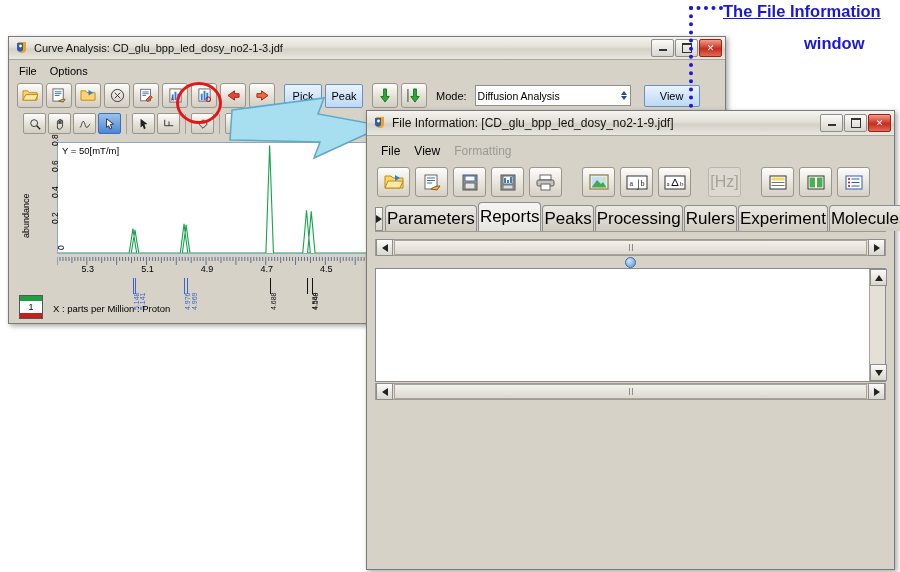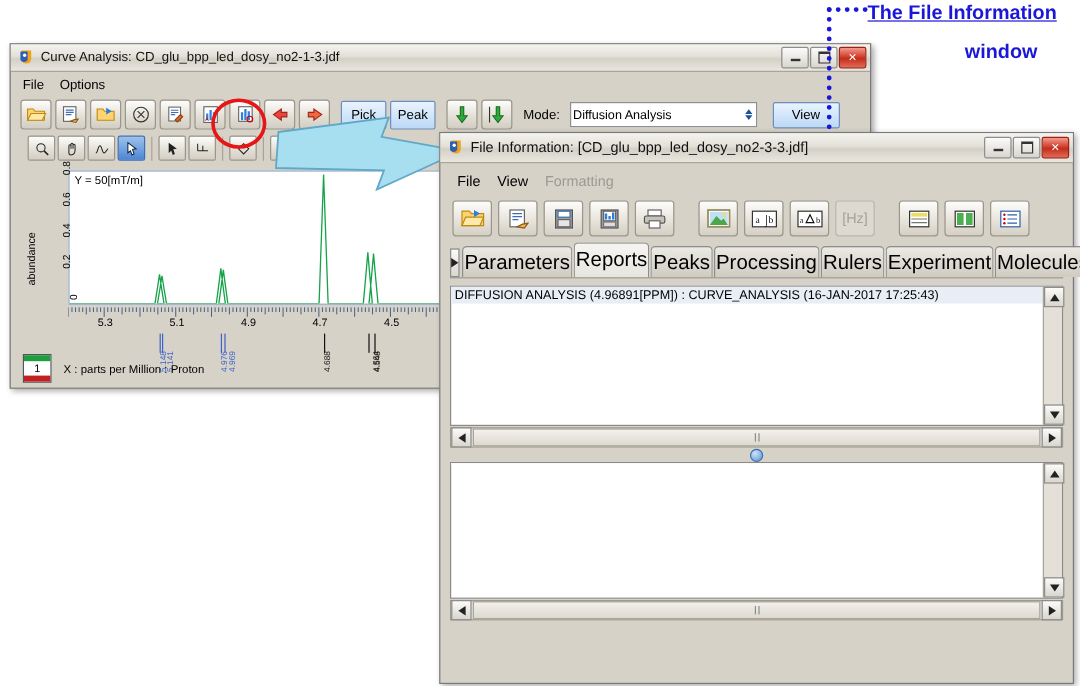--- a/index.html
+++ b/index.html
@@ -74,21 +74,21 @@
   .xcaption{position:absolute;left:44px;bottom:9px;font-size:9.5px;color:#000;}
 
   
   #fileinfo{left:366px;top:110px;width:527px;height:458px;}
   .fi-menubar{height:20px;display:flex;align-items:center;gap:14px;padding:5px 14px 0 14px;font-size:12px;color:#000;}
   .fi-menubar .dim{color:#9a9a93;}
   .fi-toolbar{display:flex;align-items:center;gap:5px;padding:6px 10px 4px 10px;}
   .fi-btn{width:31px;height:28px;border:1px solid #9b968c;border-radius:3px;
     background:linear-gradient(180deg,#fdfdfc,#e6e2d9 60%,#d5d0c5);
     display:flex;align-items:center;justify-content:center;}
-  .fi-btn.off{color:#a6a29a;border-color:#bab6ad;background:#ddd9d0;font-size:12px;}
+  .fi-btn.off{color:#a6a29a;border-color:#bab6ad;background:#ddd9d0;font-size:16px;margin-left:12px;}
   .fi-gap{width:10px;}
   .tabs{display:flex;align-items:flex-end;padding:0 0 0 8px;height:30px;position:relative;}
   .tabarrow{width:16px;height:22px;border:1px solid #8d8d8d;background:linear-gradient(180deg,#fbfbfa,#d9d6cd);
      display:flex;align-items:center;justify-content:center;margin-right:2px;margin-bottom:0;}
   .tab{height:25px;padding:0 1px;border:1px solid #8d8d8d;border-bottom:none;border-radius:4px 4px 0 0;
      background:linear-gradient(180deg,#eceae4,#cfcbc1);display:flex;align-items:center;font-size:17px;color:#000;margin-right:1px;}
   .tab.active{background:linear-gradient(180deg,#f6f5f1,#e7e5df);height:28px;}
   .fi-content{margin:0 8px;background:#d6d2c8;border-top:1px solid #9e9a90;padding-top:6px;}
   .reports-lbl{font-size:11.5px;color:#000;margin:2px 0 3px 4px;}
   .listbox{position:relative;background:#fff;border:1px solid #8a8a8a;height:115px;}
@@ -608,21 +608,21 @@
 
 <div class="win" id="fileinfo">
   <div class="titlebar" style="height:24px;">
     <div class="tb-icon">
       <svg width="16" height="16" viewBox="0 0 16 16">
         <path d="M4 2 L12 2 L12 9 A4 4 0 0 1 4 9 Z" fill="#f0a21a"></path>
         <path d="M3 3 L9 3 L9 10 A3.5 3.5 0 0 1 3 10 Z" fill="#2b5fb0"></path>
         <circle cx="6.5" cy="6" r="1.4" fill="#fff"></circle>
       </svg>
     </div>
-    <div class="tb-title" style="font-size:12px;">File Information: [CD_glu_bpp_led_dosy_no2-3-3.jdf]</div>
+    <div class="tb-title" style="font-size:12px;">File Information: [CD_glu_bpp_led_dosy_no2-1-9.jdf]</div>
     <div class="tb-btns">
       <div class="tb-btn">
           <i class="gl-min"></i>
         </div>
       <div class="tb-btn">
           <i class="gl-max"></i>
         </div>
       <div class="tb-btn close">
           <span>✕</span>
         </div>
@@ -732,31 +732,20 @@
     <div class="tab active">Reports</div>
     <div class="tab">Peaks</div>
     <div class="tab">Processing</div>
     <div class="tab">Rulers</div>
     <div class="tab">Experiment</div>
     <div class="tab">Molecules</div>
   </div>
 
   <div class="fi-content">
 
-    <div class="listbox">
-      <div class="listrow" style="margin-right:16px;">DIFFUSION ANALYSIS (4.96891[PPM]) : CURVE_ANALYSIS  (16-JAN-2017 17:25:43)</div>
-      <div class="vscroll">
-        <div class="sbtn">
-            <span class="arrup"></span>
-          </div>
-        <div class="sbtn">
-            <span class="arrdn"></span>
-          </div>
-      </div>
-    </div>
     <div class="hscroll">
       <div class="sbtn">
           <span class="arrlf"></span>
         </div>
       <div class="hthumb">
         <span class="grip"></span>
           <span class="grip"></span>
       </div>
       <div class="sbtn">
           <span class="arrrt"></span>

